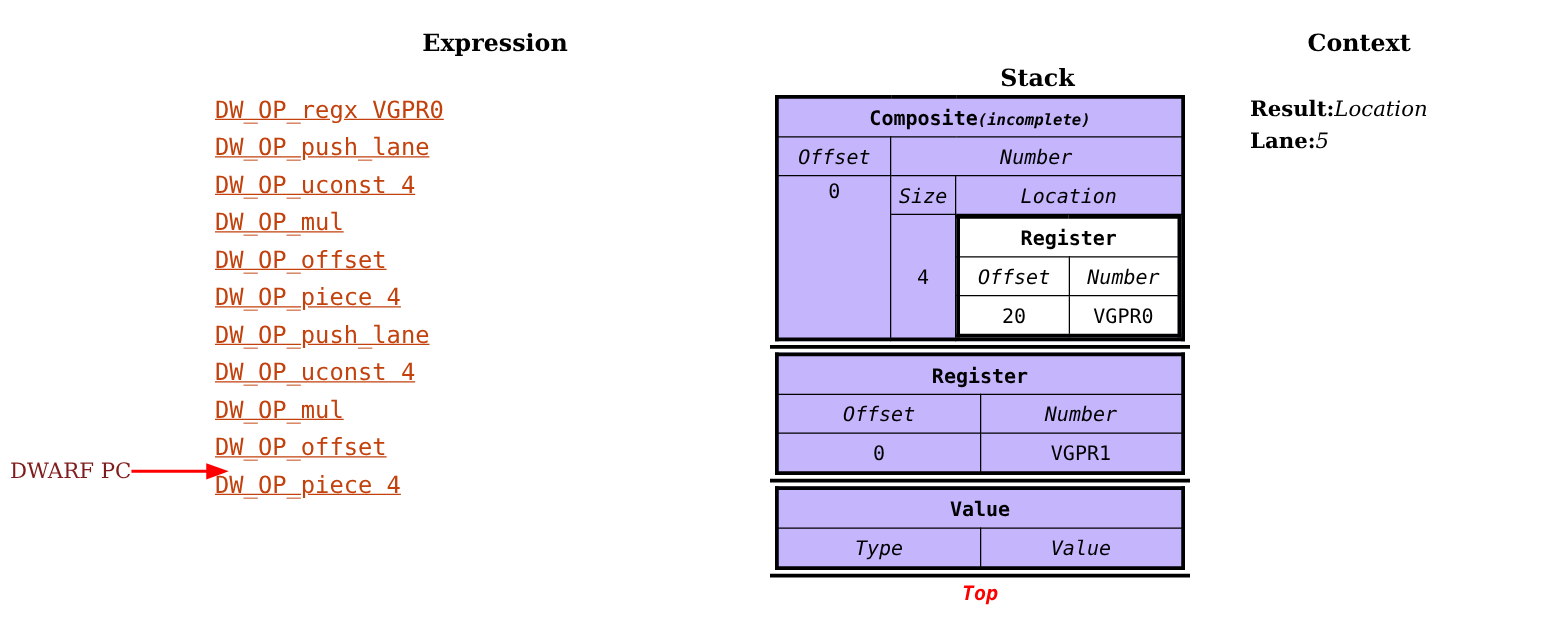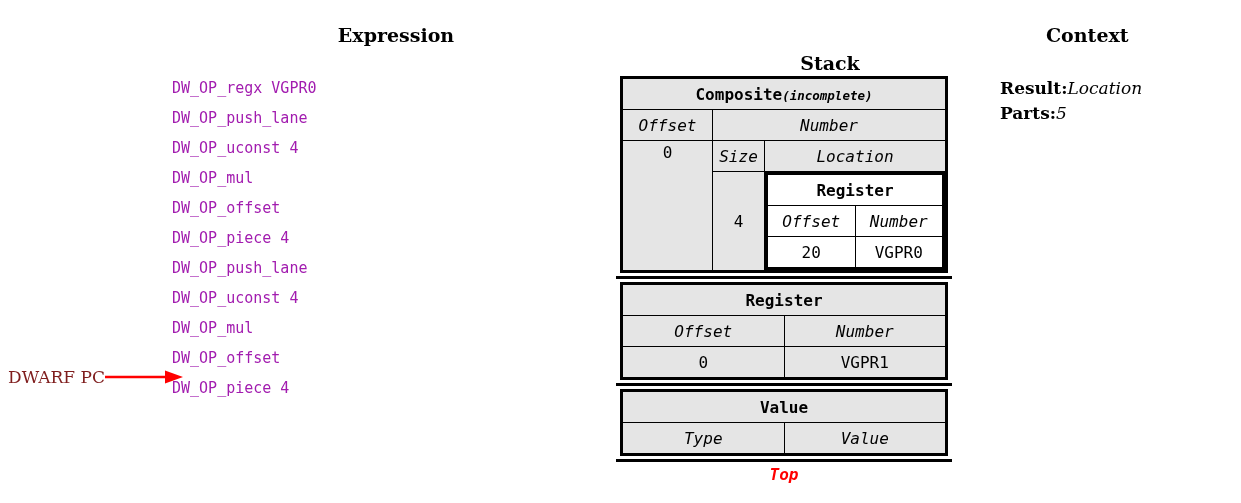--- a/index.html
+++ b/index.html
@@ -30,25 +30,26 @@
 
   
   #expression-list {
     position: absolute;
     left: 172px;
     top: 73px;
     width: 420px;
   }
   .expr-line {
     font-family: "DejaVu Sans Mono", monospace;
-    font-size: 15px;
+    font-size: 19px;
     line-height: 30px;
-    color: #a21caf;
+    color: #c2410c;
     white-space: pre;
     letter-spacing: 0px;
+    text-decoration: underline;
   }
 
   
   #pc-marker {
     position: absolute;
     left: 8px;
     top: 363px;
     height: 28px;
     display: flex;
     align-items: center;
@@ -72,21 +73,21 @@
   .stack-frame-sep {
     height: 0;
     border-top: 3px solid #000;
     margin: 3px -4px 3px -4px;
   }
   .tbl {
     width: 100%;
     border-collapse: collapse;
     table-layout: fixed;
     border: 3px solid #000;
-    background: #e5e5e5;
+    background: #c4b5fd;
   }
   .tbl td {
     border: 1.5px solid #000;
     padding: 2px 4px;
     text-align: center;
     vertical-align: middle;
     font-family: "DejaVu Sans Mono", monospace;
     font-size: 16px;
     color: #000;
     height: 26px;
@@ -270,14 +271,14 @@
       </tr>
     </tbody>
   </table>
 
   <div class="stack-frame-sep"></div>
   <div id="stack-top-label">Top</div>
 </div>
 
 <div id="context-list">
   <div class="ctx-line"><span class="ctx-key">Result:</span><span class="ctx-val">Location</span></div>
-  <div class="ctx-line"><span class="ctx-key">Parts:</span><span class="ctx-val">5</span></div>
+  <div class="ctx-line"><span class="ctx-key">Lane:</span><span class="ctx-val">5</span></div>
 </div>
 
 </body></html>

